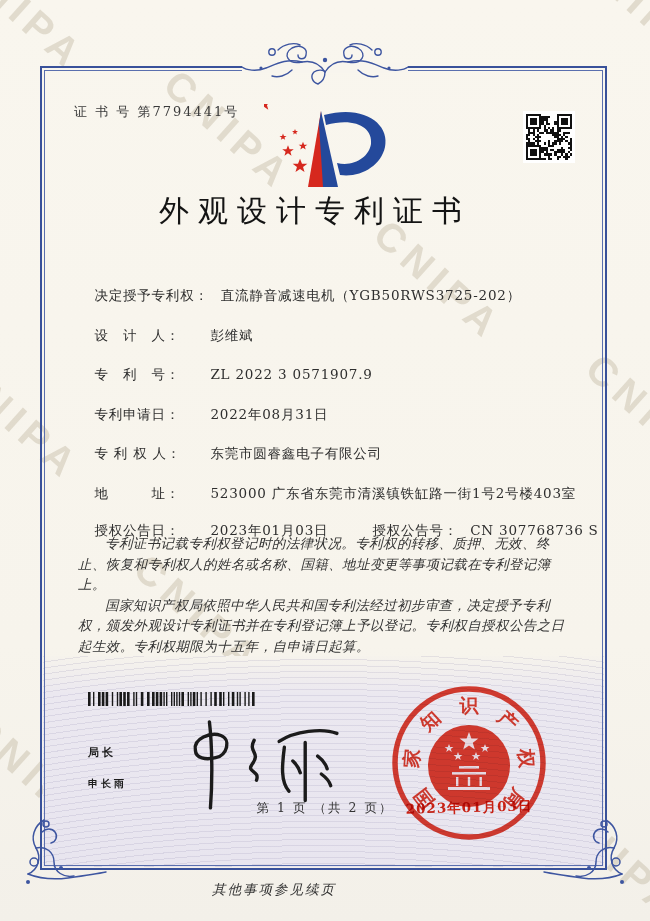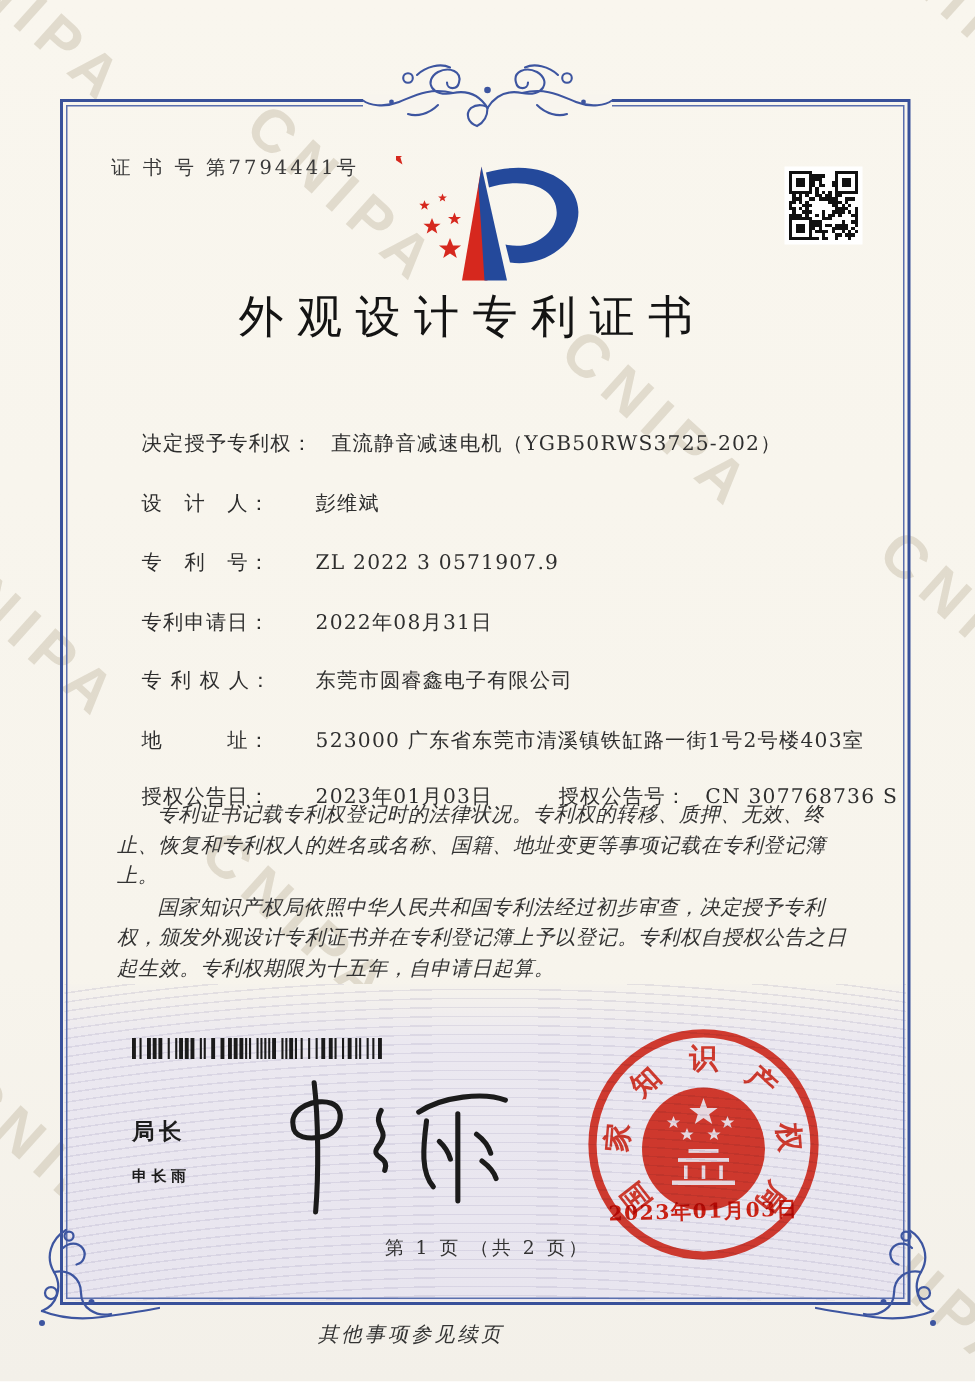--- a/index.html
+++ b/index.html
@@ -56,33 +56,33 @@
   .field2{left:352px;}
   
   .paras{
     position:absolute; z-index:5; left:78px; top:533px; width:497px;
     font-size:13.5px; line-height:20.5px; color:#333; font-style:italic;
   }
   .paras p{margin:0; text-indent:2em; letter-spacing:0.4px;}
   
   .barcode{position:absolute; z-index:5; left:88px; top:692px;}
   
-  .director-title{position:absolute; z-index:5; left:88px; top:745px; font-size:15px; font-weight:bold; color:#1c1c1c; letter-spacing:3px; font-family:"DejaVu Sans","Liberation Sans",sans-serif;}
+  .director-title{position:absolute; z-index:5; left:88px; top:745px; font-size:11px; font-weight:bold; color:#1c1c1c; letter-spacing:3px; font-family:"DejaVu Sans","Liberation Sans",sans-serif;}
   .director-name{position:absolute; z-index:5; left:88px; top:777px; font-size:10px; font-weight:bold; color:#1c1c1c; letter-spacing:3px; font-family:"DejaVu Sans","Liberation Sans",sans-serif;}
   .signature{position:absolute; z-index:5; left:178px; top:714px; transform:rotate(-2deg);}
   
   .seal{position:absolute; z-index:6; left:386px; top:682px; opacity:0.93; mix-blend-mode:multiply;}
   .seal-date{
     position:absolute; z-index:7; left:384px; top:799px; width:170px; text-align:center;
     color:#dd2516; font-size:13.5px; font-weight:bold; letter-spacing:1px;
     transform:rotate(-1.5deg); mix-blend-mode:multiply;
   }
   
   .pagenum{
-    position:absolute; z-index:5; left:0; width:650px; top:824px; text-align:center;
+    position:absolute; z-index:5; left:0; width:650px; top:800px; text-align:center;
     font-size:12.5px; letter-spacing:2px; color:#333;
   }
   .contnote{
     position:absolute; z-index:5; left:0; width:548px; top:881px; text-align:center;
     font-size:13.5px; letter-spacing:2px; color:#333; font-style:italic;
   }
 </style>
 </head>
 <body>
 

